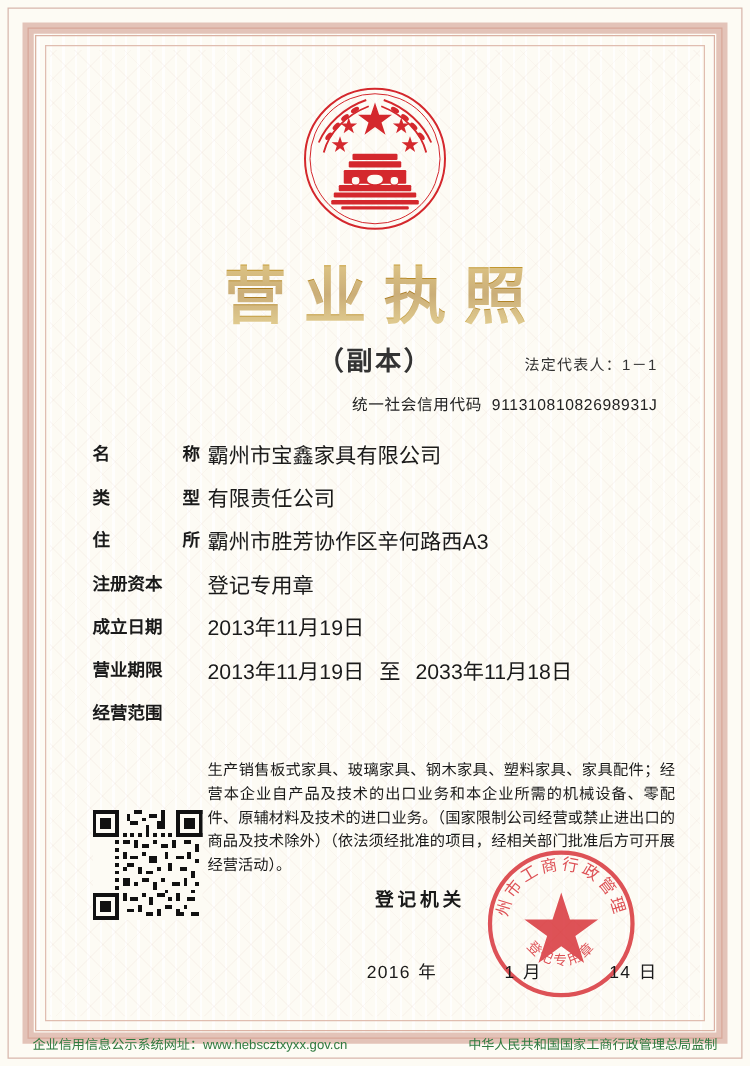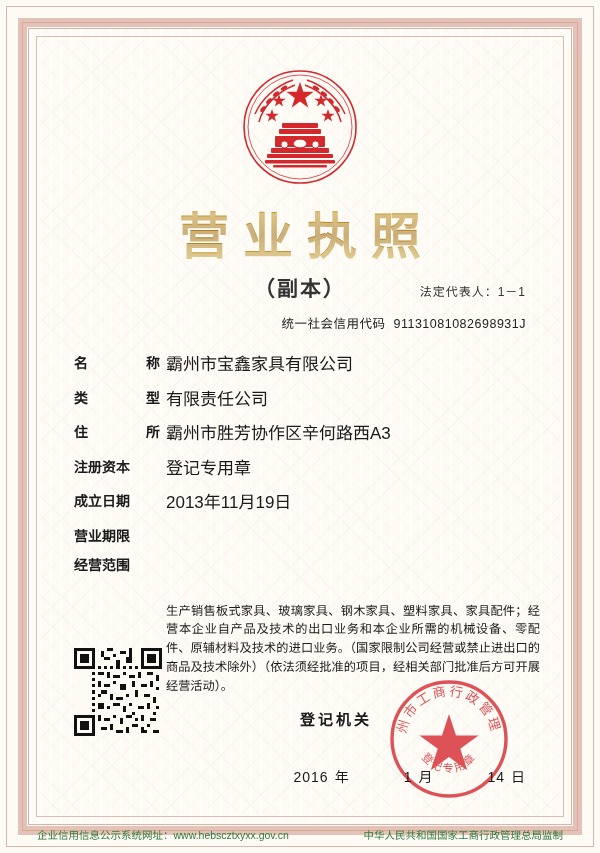--- a/index.html
+++ b/index.html
@@ -238,21 +238,21 @@
   
   .footer {
     position: absolute;
     bottom: 8px;
     left: 0;
     width: 100%;
     height: 22px;
     display: flex;
     align-items: center;
     justify-content: space-between;
-    padding: 0 37px;
+    padding: 0 26px;
     box-sizing: border-box;
     font-size: 10.5px;
     color: #2f7a3f;
     letter-spacing: 0px;
   }
   .footer .right { color: #2f7a3f; }
 </style>
 </head>
 <body>
 
@@ -352,20 +352,23 @@
 
     <div class="field-row">
       <div class="field-label spread">
         <span>成立日期</span>
       </div>
       <div class="field-value">2013年11月19日</div>
     </div>
 
     <div class="field-row">
       <div class="field-label">营业期限</div>
+      <div class="field-value">
+        <span>2013年11月19日</span><span class="date-to">至</span><span>2033年11月18日</span>
+      </div>
     </div>
 
     <div class="field-row">
       <div class="field-label">经营范围</div>
       <div class="field-value small">生产销售板式家具、玻璃家具、钢木家具、塑料家具、家具配件；经营本企业自产品及技术的出口业务和本企业所需的机械设备、零配件、原辅材料及技术的进口业务。（国家限制公司经营或禁止进出口的商品及技术除外）（依法须经批准的项目，经相关部门批准后方可开展经营活动）。</div>
     </div>
 
   </div>
 
   <svg class="qrcode" viewBox="0 0 29 29" shape-rendering="crispEdges">

